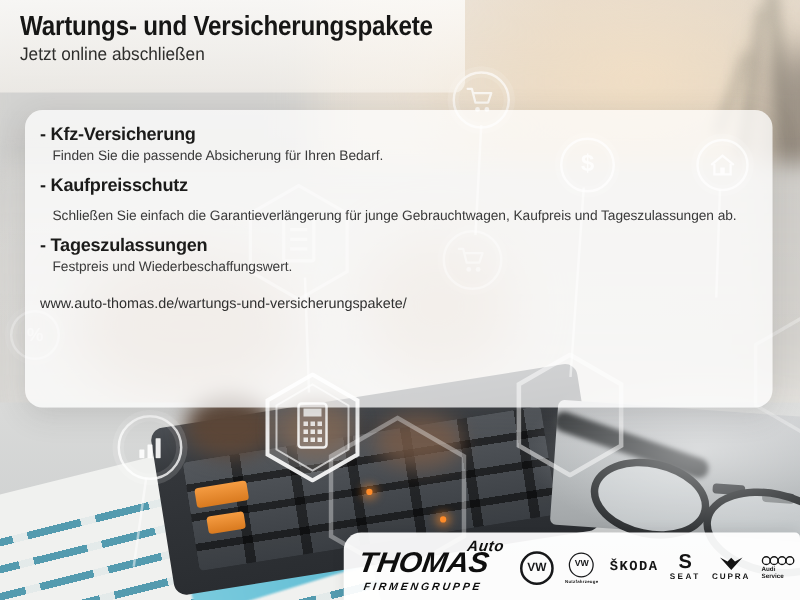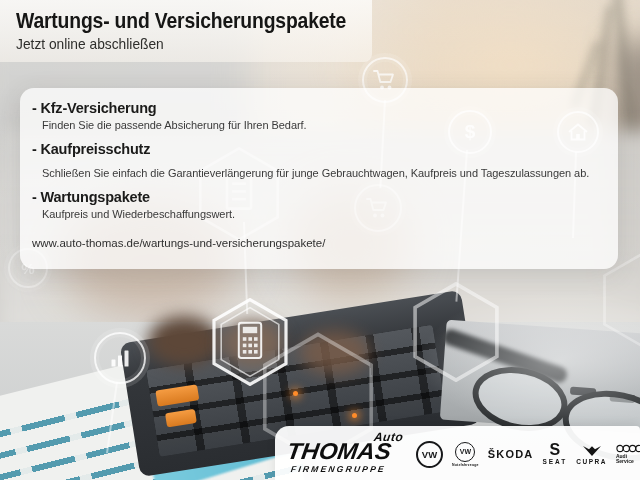--- a/index.html
+++ b/index.html
@@ -60,30 +60,30 @@
   
   .net{position:absolute;inset:0;z-index:2;}
   .net-line{position:absolute;width:2px;background:rgba(255,255,255,.5);transform-origin:top center;}
   .net-circle{position:absolute;border:2.5px solid rgba(255,255,255,.85);border-radius:50%;
     box-shadow:0 0 0 4px rgba(255,255,255,.15), inset 0 0 0 3px rgba(255,255,255,.12);
     display:flex;align-items:center;justify-content:center;}
   .glyph-text{font-weight:bold;color:rgba(255,255,255,.92);}
   .net-hex{position:absolute;}
 
   
-  .title-block{position:absolute;left:0;top:0;width:372px;height:62px;z-index:3;
+  .title-block{position:absolute;left:0;top:0;width:372px;height:74px;z-index:3;
     background:linear-gradient(180deg,rgba(253,252,250,.82),rgba(250,246,240,.6));
     border-radius:0 0 8px 0;padding:9px 0 0 16px;}
   .page-title{font-size:22px;font-weight:bold;color:#161615;letter-spacing:-.2px;
     transform:scaleX(.88);transform-origin:left top;white-space:nowrap;line-height:24px;}
   .page-subtitle{font-size:14.5px;color:#2e2e2c;transform:scaleX(.95);transform-origin:left top;
     white-space:nowrap;line-height:18px;margin-top:2px;}
 
   
-  .panel{position:absolute;left:20px;top:88px;width:598px;height:181px;z-index:3;
+  .panel{position:absolute;left:20px;top:88px;width:598px;height:238px;z-index:3;
     background:rgba(255,255,255,.74);border-radius:14px;
     box-shadow:0 6px 24px rgba(60,60,60,.16);
     padding:11px 4px 0 12px;}
   .pkg{margin-bottom:7px;}
   .pkg-title{font-size:14.5px;font-weight:bold;line-height:19px;color:#1b1b1a;letter-spacing:-.2px;}
   .pkg-line{font-size:11px;line-height:15px;color:#3a3a3a;padding-left:10px;
     white-space:nowrap;letter-spacing:-.05px;}
   .more{margin-top:14px;}
   .more-label{font-size:15px;font-weight:bold;line-height:20px;color:#1b1b1a;}
   .more-url{font-size:11.5px;line-height:15px;color:#2f2f2f;white-space:nowrap;}
@@ -97,21 +97,21 @@
   .at-top{position:absolute;top:-1px;right:4px;font-size:12px;letter-spacing:.5px;transform:skewX(-8deg);}
   .at-name{position:absolute;top:7px;left:0;font-size:24px;letter-spacing:0;
     transform:scaleY(.95) skewX(-8deg);transform-origin:left top;white-space:nowrap;}
   .at-sub{position:absolute;top:33px;left:2px;font-size:8.5px;letter-spacing:2.2px;
     transform:skewX(-8deg);white-space:nowrap;}
   .vw-roundel{width:27px;height:27px;border:2px solid #17181a;border-radius:50%;flex:0 0 auto;
     display:flex;align-items:center;justify-content:center;font-weight:bold;font-size:9.5px;color:#17181a;}
   .vw-nfz{display:flex;flex-direction:column;align-items:center;flex:0 0 auto;}
   .vw-roundel.small{width:20px;height:20px;border-width:1.5px;font-size:7px;}
   .vw-nfz-label{font-size:3.5px;font-weight:bold;margin-top:1px;letter-spacing:.2px;}
-  .skoda{font-size:11px;font-weight:bold;letter-spacing:1.2px;flex:0 0 auto;}
+  .skoda{font-size:11px;font-weight:bold;letter-spacing:1.2px;flex:0 0 auto;font-family:Liberation Mono, monospace;}
   .seat{display:flex;flex-direction:column;align-items:center;flex:0 0 auto;}
   .seat-s{font-size:16px;font-weight:bold;line-height:14px;}
   .seat-label{font-size:6.5px;font-weight:bold;letter-spacing:2px;margin-top:1px;}
   .cupra{display:flex;flex-direction:column;align-items:center;flex:0 0 auto;}
   .cupra-label{font-size:6.5px;font-weight:bold;letter-spacing:1.5px;margin-top:1px;}
   .audi{display:flex;flex-direction:column;align-items:flex-start;flex:0 0 auto;}
   .audi-text{display:flex;flex-direction:column;font-size:5px;font-weight:bold;line-height:5.5px;margin-top:1px;}
 </style>
 </head>
 <body>
@@ -255,22 +255,22 @@
     </div>
     <div class="pkg">
       <div class="pkg-title">- Kaufpreisschutz</div>
       <div class="pkg-line"></div>
     </div>
     <div class="pkg">
       <div class="pkg-line">Schließen Sie einfach die Garantieverlängerung für junge Gebrauchtwagen, Kaufpreis und Tageszulassungen ab.</div>
       <div class="pkg-line"></div>
     </div>
     <div class="pkg">
-      <div class="pkg-title">- Wartungspakete</div>
-      <div class="pkg-line">Kaufpreis und Wiederbeschaffungswert.</div>
+      <div class="pkg-title">- Tageszulassungen</div>
+      <div class="pkg-line">Festpreis und Wiederbeschaffungswert.</div>
     </div>
     <div class="more">
       <div class="more-url">www.auto-thomas.de/wartungs-und-versicherungspakete/</div>
     </div>
   </div>
 
   <div class="logo-bar">
     <div class="at">
       <span class="at-top">Auto</span>
       <span class="at-name">THOMAS</span>

